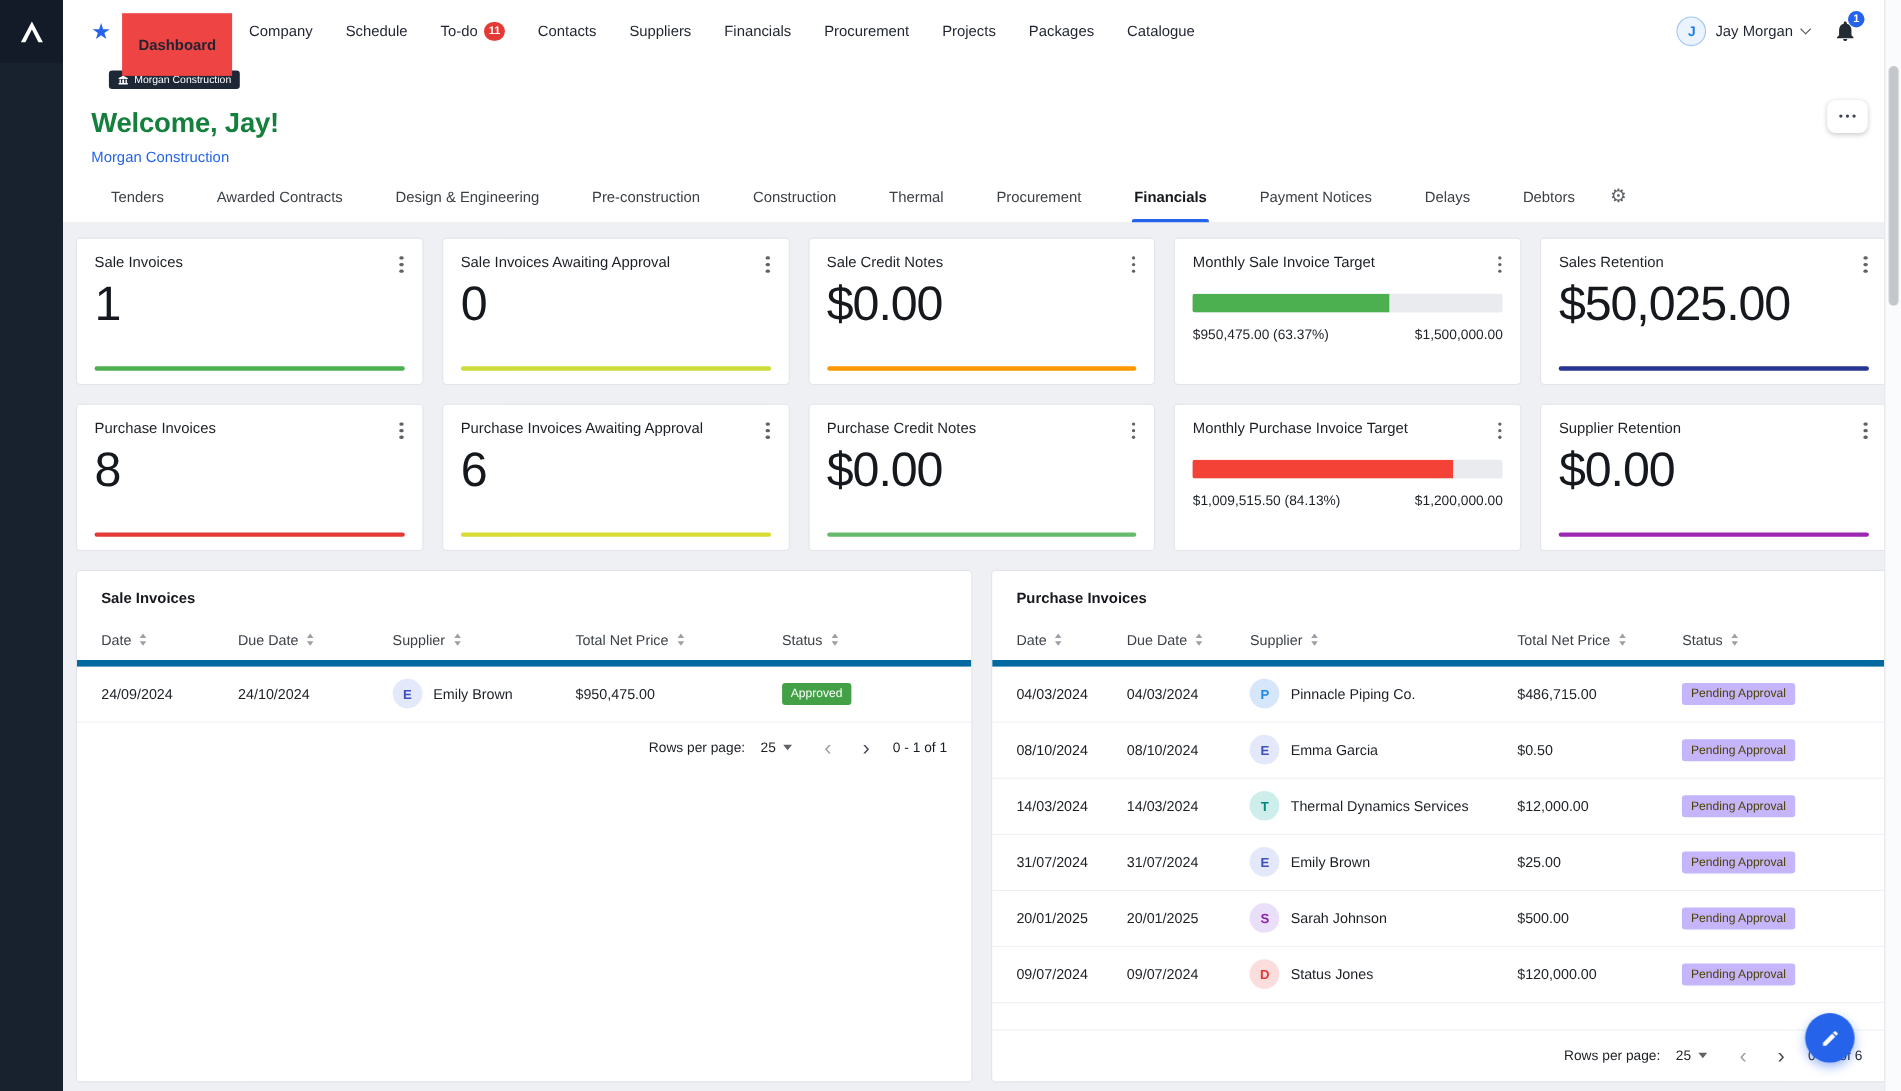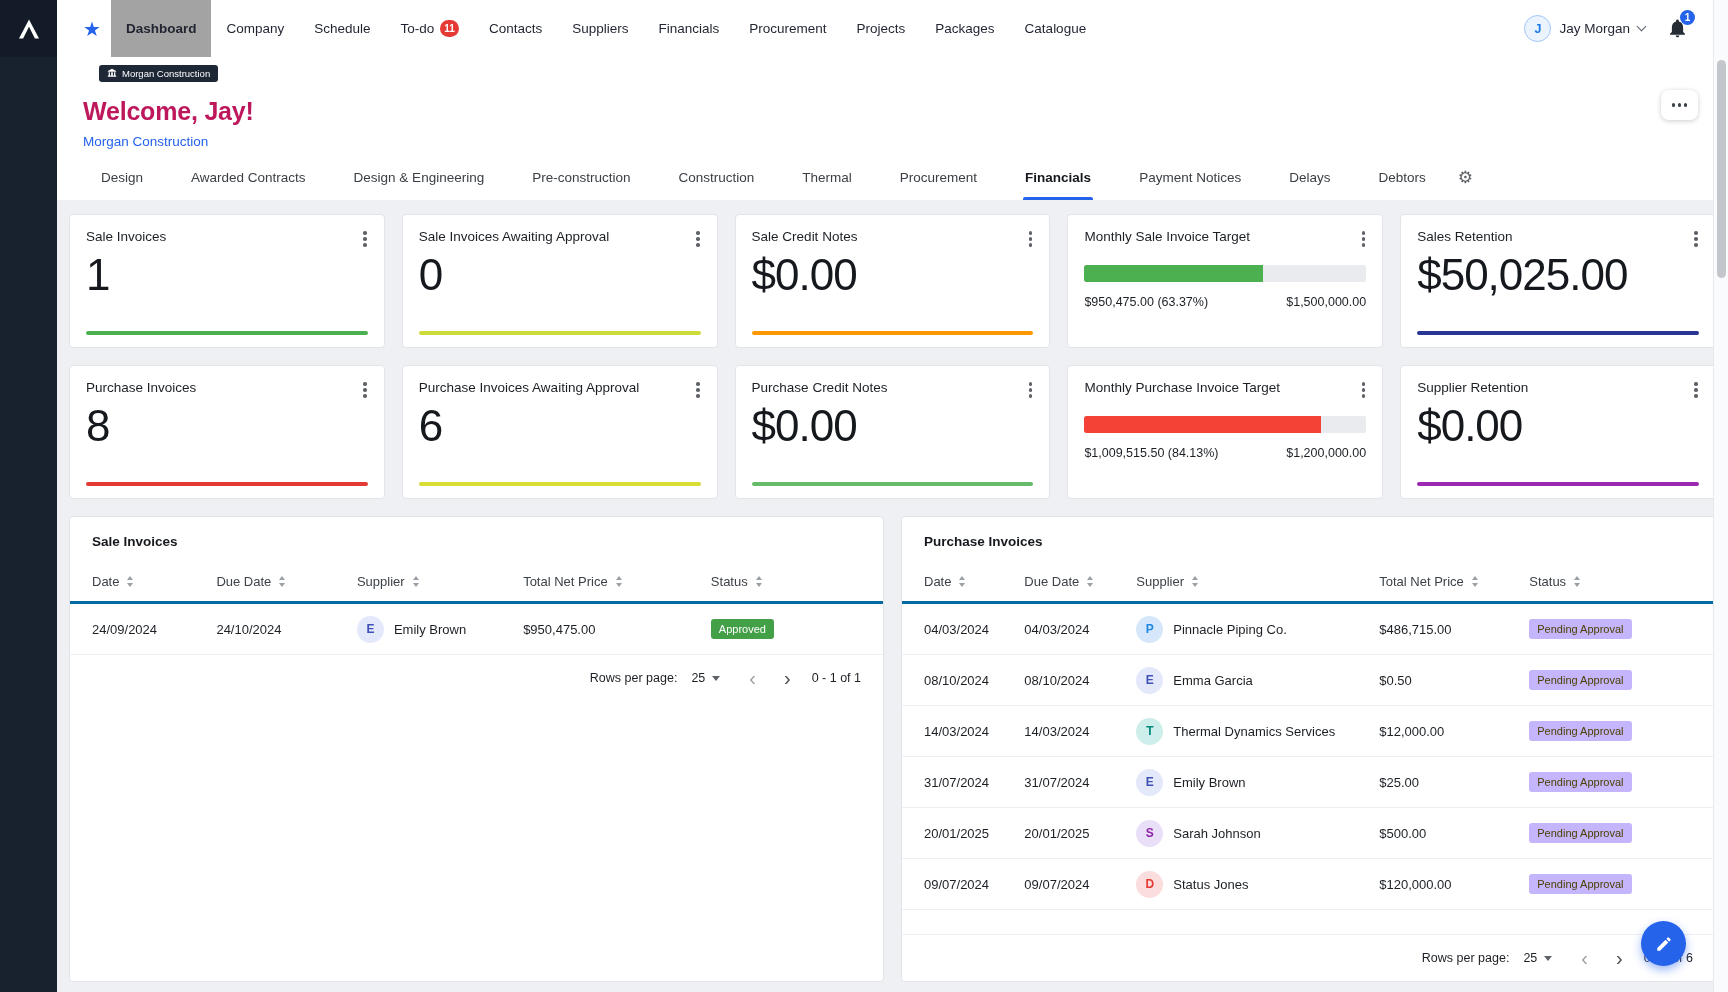--- a/index.html
+++ b/index.html
@@ -11,42 +11,42 @@
   .logo-square { position:fixed; left:0; top:0; width:57px; height:57px; background:#121b27;
                  display:flex; align-items:center; justify-content:center; z-index:16; cursor:pointer; }
 
   
   .topbar { position:fixed; left:57px; top:0; right:0; height:57px; background:#fff;
             display:flex; align-items:center; z-index:14; }
   .star-btn { background:none; border:0; margin:0 10px 0 26px; font-size:20px; color:#2563eb; cursor:pointer; }
   .nav-items { display:flex; height:100%; }
   .nav-item { position:relative; display:flex; align-items:center; gap:6px; height:100%;
               padding:0 15px; font-size:13.5px; font-weight:500; color:#1f2430; cursor:pointer; white-space:nowrap; }
-  .nav-item.active { background:#a3a3a3; font-weight:600; }
+  .nav-item.active { background:#ef4444; font-weight:600;margin-top:12px; }
   .nav-badge { background:#e53935; color:#fff; font-size:10px; font-weight:700; min-width:17px; height:17px;
                border-radius:9px; display:flex; align-items:center; justify-content:center; padding:0 4px; }
   .topbar-right { margin-left:auto; display:flex; align-items:center; gap:16px; padding-right:40px; }
   .user-chip { display:flex; align-items:center; gap:8px; cursor:pointer; }
   .avatar { width:27px; height:27px; border-radius:50%; background:#eaf3fe; border:1.5px solid #9ec7f7;
             color:#1e7be5; font-size:12.5px; font-weight:700; display:flex; align-items:center; justify-content:center; }
   .user-name { font-size:13.5px; font-weight:400; color:#1f2430; }
   .chev-down { width:7px; height:7px; border-right:1.6px solid #55606b; border-bottom:1.6px solid #55606b;
                transform:rotate(45deg); margin-top:-4px; }
   .bell-wrap { position:relative; cursor:pointer; margin-left:6px; display:flex; }
   .bell-badge { position:absolute; top:-8px; right:-7px; background:#2563eb; color:#fff; font-size:10px;
                 font-weight:700; min-width:15px; height:15px; border-radius:8px;
                 display:flex; align-items:center; justify-content:center; padding:0 3px; }
 
   
   .page { margin-left:57px; padding-top:57px; }
   .header-white { background:#fff; padding-top:7px; }
   .bc-chip { margin-left:42px; display:inline-flex; align-items:center; gap:5px; background:#1d2736;
              color:#fff; font-size:9.5px; padding:3px 8px; border-radius:3px; cursor:pointer; }
   .welcome-wrap { padding:15px 34px 0 26px; position:relative; }
-  .welcome { font-size:25px; font-weight:700; letter-spacing:-0.2px; color:#be185d; }
+  .welcome { font-size:25px; font-weight:700; letter-spacing:-0.2px; color:#15803d; }
   .company-link { display:inline-block; margin-top:8px; font-size:13.5px; color:#2563eb; cursor:pointer; text-decoration:none; }
   .more-btn { position:absolute; right:30px; top:8px; width:37px; height:30px; background:#fff; border:0;
               border-radius:8px; box-shadow:0 1px 5px rgba(0,0,0,.2); cursor:pointer;
               display:flex; align-items:center; justify-content:center; }
   .hdots { width:3.5px; height:3.5px; border-radius:50%; background:#3c4248;
            box-shadow:-6px 0 0 #3c4248, 6px 0 0 #3c4248; }
   .tabs-row { display:flex; align-items:center; padding:4px 20px 0 42px; }
   .tabs-list { display:flex; gap:44px; }
   .tab { position:relative; padding:16px 2px 15px; font-size:13.5px; color:#3b4046; cursor:pointer; white-space:nowrap; }
   .tab.active { font-weight:700; color:#15181d; }
@@ -71,21 +71,21 @@
 
   
   .tables-row { display:flex; gap:17px; align-items:stretch; }
   .panel { flex:1; background:#fff; border:1px solid #e2e4e9; border-radius:4px; height:466px;
            display:flex; flex-direction:column; overflow:hidden; }
   .panel-header { display:flex; align-items:center; justify-content:space-between; padding:17px 12px 13px 22px; }
   .panel-title { font-size:13.5px; font-weight:700; color:#15181d; }
   .col-row, .t-row { display:grid; align-items:center; padding:0 22px; }
   .cols-sale { grid-template-columns:1.16fr 1.31fr 1.55fr 1.75fr 1.4fr; }
   .cols-purchase { grid-template-columns:0.95fr 1.06fr 2.3fr 1.42fr 1.55fr; }
-  .col-row { height:42px; border-bottom:3px solid #0369a1; }
+  .col-row { height:42px; border-bottom:6px solid #0369a1; }
   .col-cell { display:flex; align-items:center; gap:8px; font-size:13px; color:#3c4248; cursor:pointer; }
   .sort { display:inline-flex; flex-direction:column; gap:2.5px; }
   .sort i { display:block; width:0; height:0; border-left:3.5px solid transparent; border-right:3.5px solid transparent; }
   .sort i.up { border-bottom:4px solid #9aa0a6; }
   .sort i.down { border-top:4px solid #9aa0a6; }
   .t-row { height:51px; border-bottom:1px solid #edeff2; font-size:13px; color:#1c2025; cursor:pointer; }
   .supplier-cell { display:flex; align-items:center; gap:10px; min-width:0; }
   .supplier-name { white-space:nowrap; overflow:hidden; text-overflow:ellipsis; }
   .row-avatar { width:27px; height:27px; border-radius:50%; display:flex; align-items:center;
                 justify-content:center; font-size:12px; font-weight:700; flex:none; }
@@ -183,21 +183,21 @@
     </span>
     <div class="welcome-wrap">
       <h1 class="welcome">Welcome, Jay!</h1>
       <a class="company-link">Morgan Construction</a>
       <button class="more-btn">
         <span class="hdots"></span>
       </button>
     </div>
     <div class="tabs-row">
       <div class="tabs-list" id="tabs-list">
-          <div class="tab">Design</div>
+          <div class="tab">Tenders</div>
           <div class="tab">Awarded Contracts</div>
           <div class="tab">Design &amp; Engineering</div>
           <div class="tab">Pre-construction</div>
           <div class="tab">Construction</div>
           <div class="tab">Thermal</div>
           <div class="tab">Procurement</div>
           <div class="tab active">Financials</div>
           <div class="tab">Payment Notices</div>
           <div class="tab">Delays</div>
           <div class="tab">Debtors</div>

